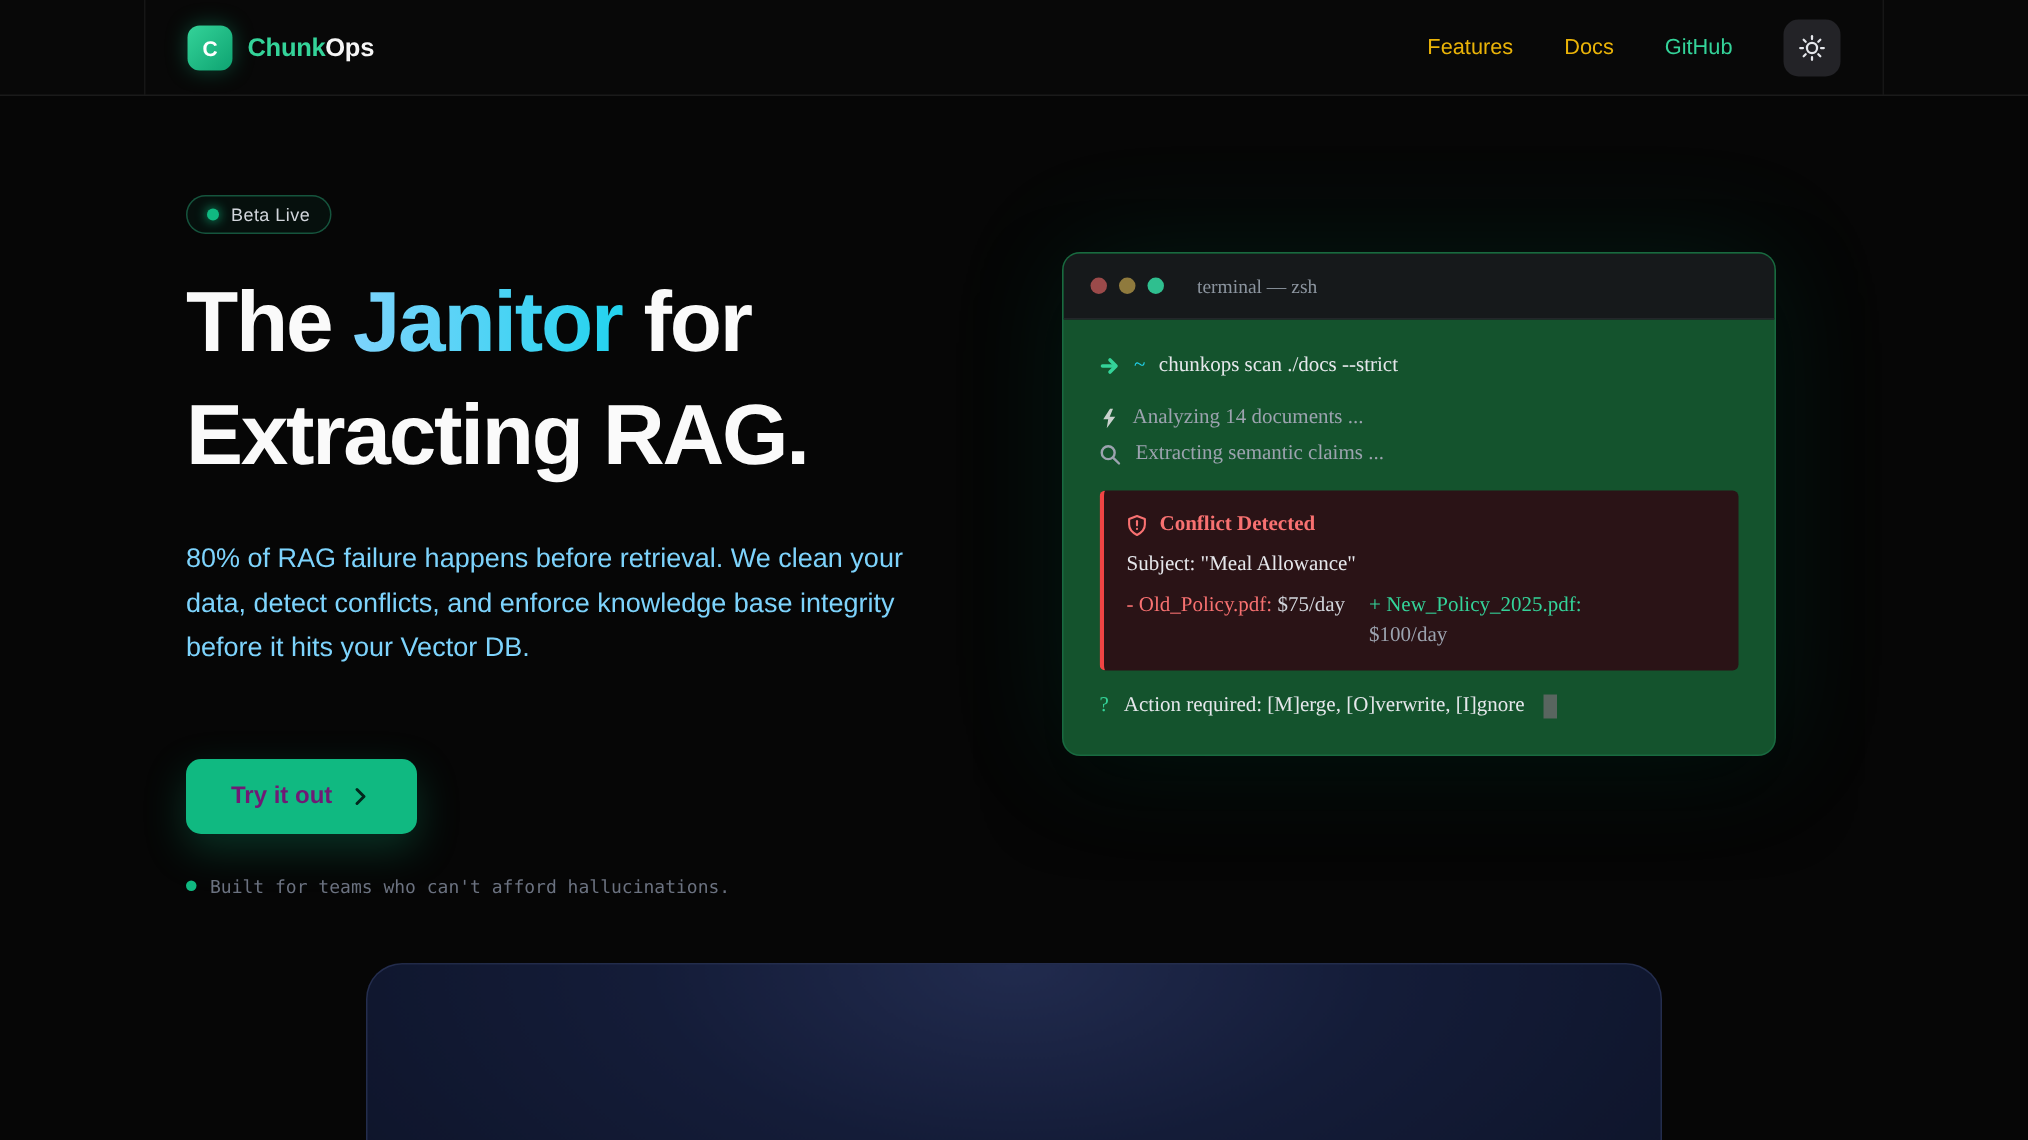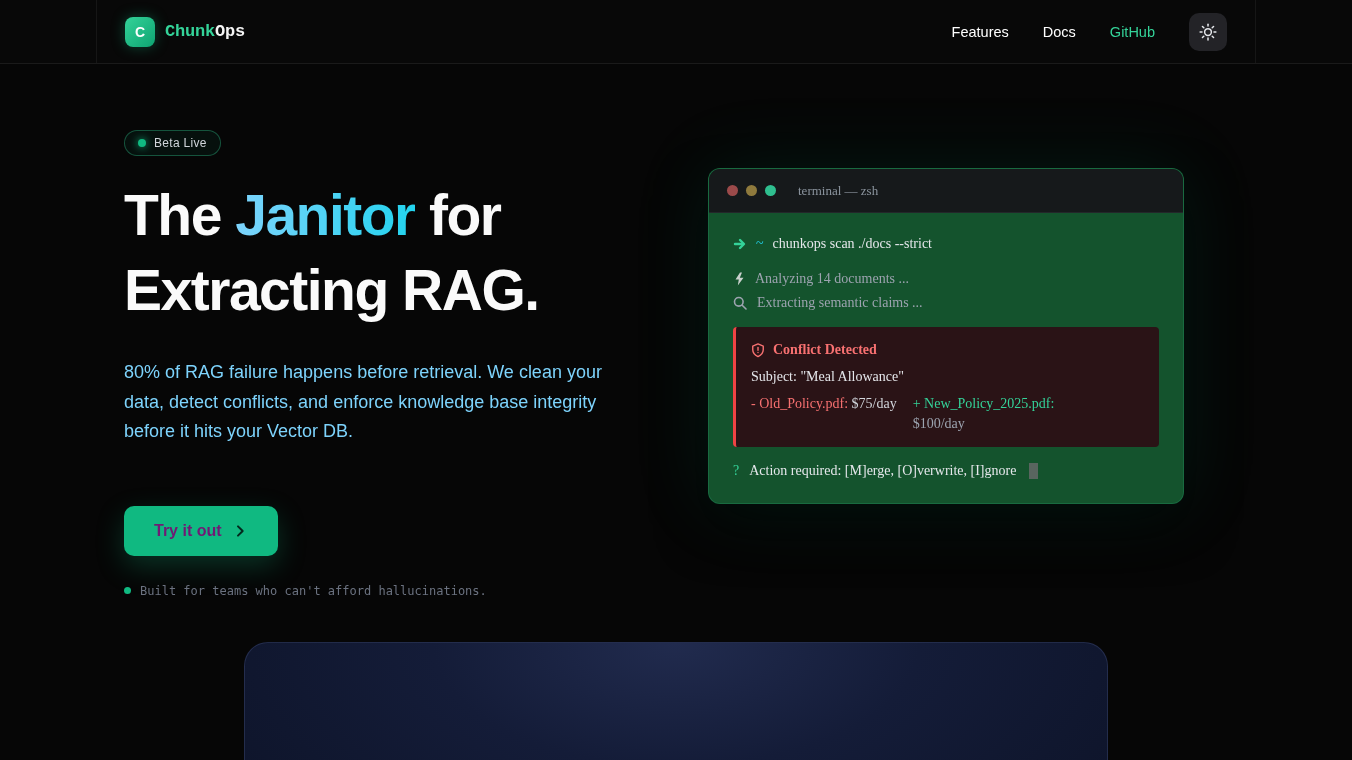--- a/index.html
+++ b/index.html
@@ -22,24 +22,24 @@
     display:flex; align-items:center; justify-content:space-between;
   }
   .brand { display:flex; align-items:center; gap:10px; cursor:pointer; }
   .logo-badge {
     width:30px; height:30px; border-radius:8px;
     background:linear-gradient(135deg,#34d399,#0ea371);
     display:flex; align-items:center; justify-content:center;
     color:#ffffff; font-weight:bold; font-size:14px;
     box-shadow:0 0 14px rgba(16,185,129,0.35);
   }
-  .brand-name { font-size:17px; font-weight:bold; letter-spacing:-0.2px; color:#f5f5f5;font-family:Liberation Mono, monospace; }
+  .brand-name { font-size:17px; font-weight:bold; letter-spacing:-0.2px; color:#f5f5f5; }
   .brand-name .green { color:#34d399; }
   .nav-right { display:flex; align-items:center; gap:34px; }
-  .nav-link { font-size:14.5px; color:#ffffff; }
+  .nav-link { font-size:14.5px; color:#eab308; }
   .nav-link.github { color:#34d399; }
   .theme-toggle {
     width:38px; height:38px; border-radius:10px; border:none; cursor:pointer;
     background:#232327; display:flex; align-items:center; justify-content:center;
   }
 
   
   .hero {
     width:1104px; margin:66px auto 0;
     display:flex; justify-content:space-between; align-items:flex-start;

